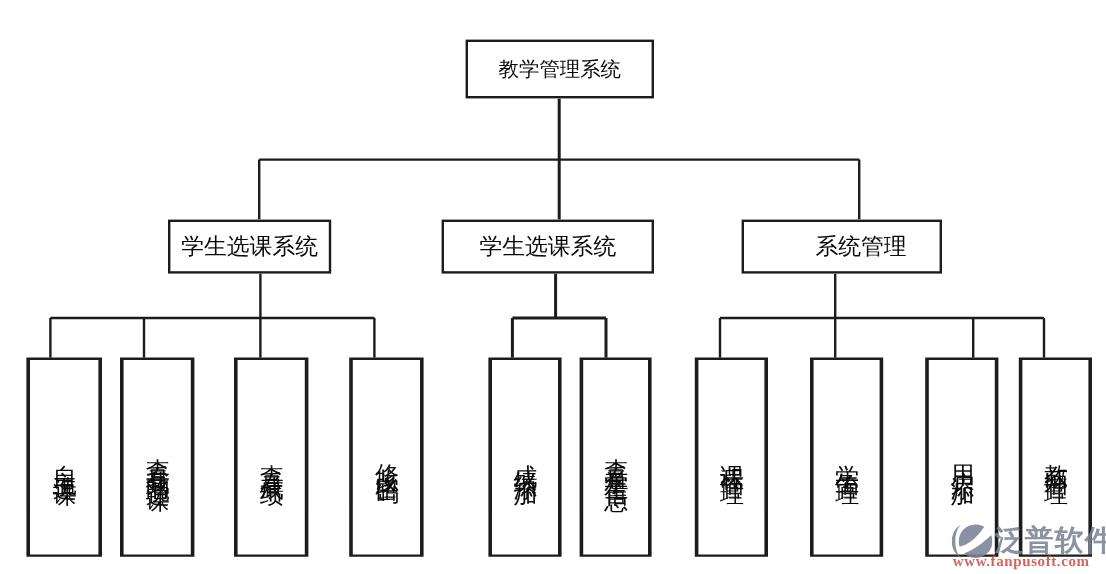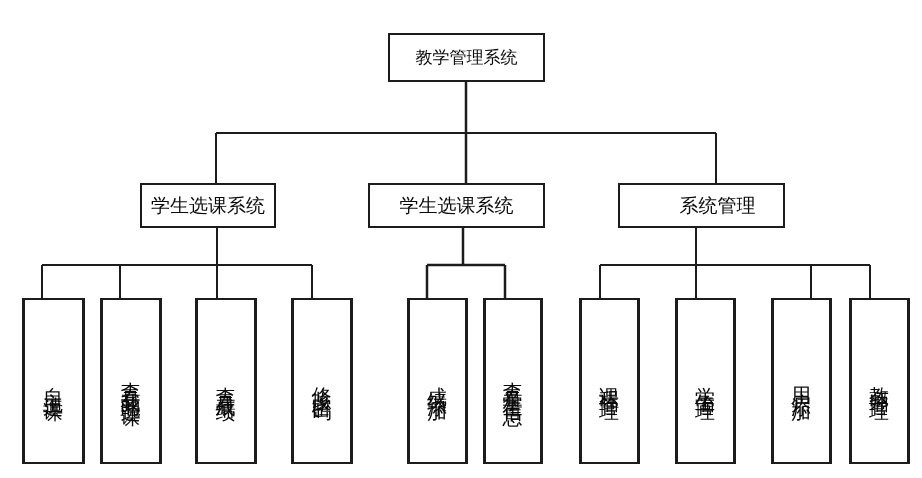--- a/index.html
+++ b/index.html
@@ -122,14 +122,23 @@
   <div class="node leaf-node leaf-4">修改密码</div>
 
   <div class="node leaf-node leaf-5">成绩添加</div>
   <div class="node leaf-node leaf-6">查看学生信息</div>
 
   <div class="node leaf-node leaf-7">课程管理</div>
   <div class="node leaf-node leaf-8">学生管理</div>
   <div class="node leaf-node leaf-9">用户添加</div>
   <div class="node leaf-node leaf-10">教师管理</div>
 
+  <div class="watermark">
+    <svg class="watermark-logo" width="34" height="30" viewBox="0 0 34 30" xmlns="http://www.w3.org/2000/svg">
+      <path d="M8 1 C1.5 6.5 1.5 23.5 8 29 C-2.5 23.5 -2.5 6.5 8 1 Z" fill="#7b8496"></path>
+      <circle cx="20" cy="15" r="14" fill="#7b8496"></circle>
+      <path d="M5 20 Q17 18.5 28 2 L34 9 Q19 23.5 7 26 Z" fill="#ffffff"></path>
+    </svg>
+    <span class="watermark-brand">泛普软件</span>
+    <span class="watermark-url">www.fanpusoft.com</span>
+  </div>
 
 </div>
 
 </body></html>

